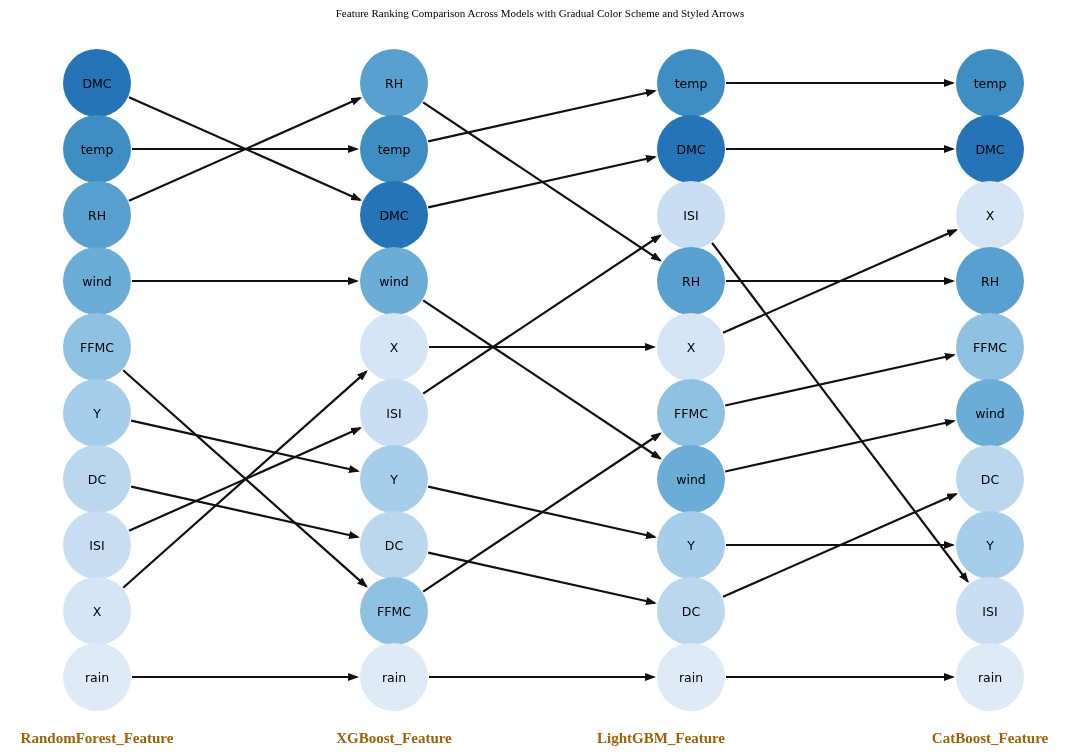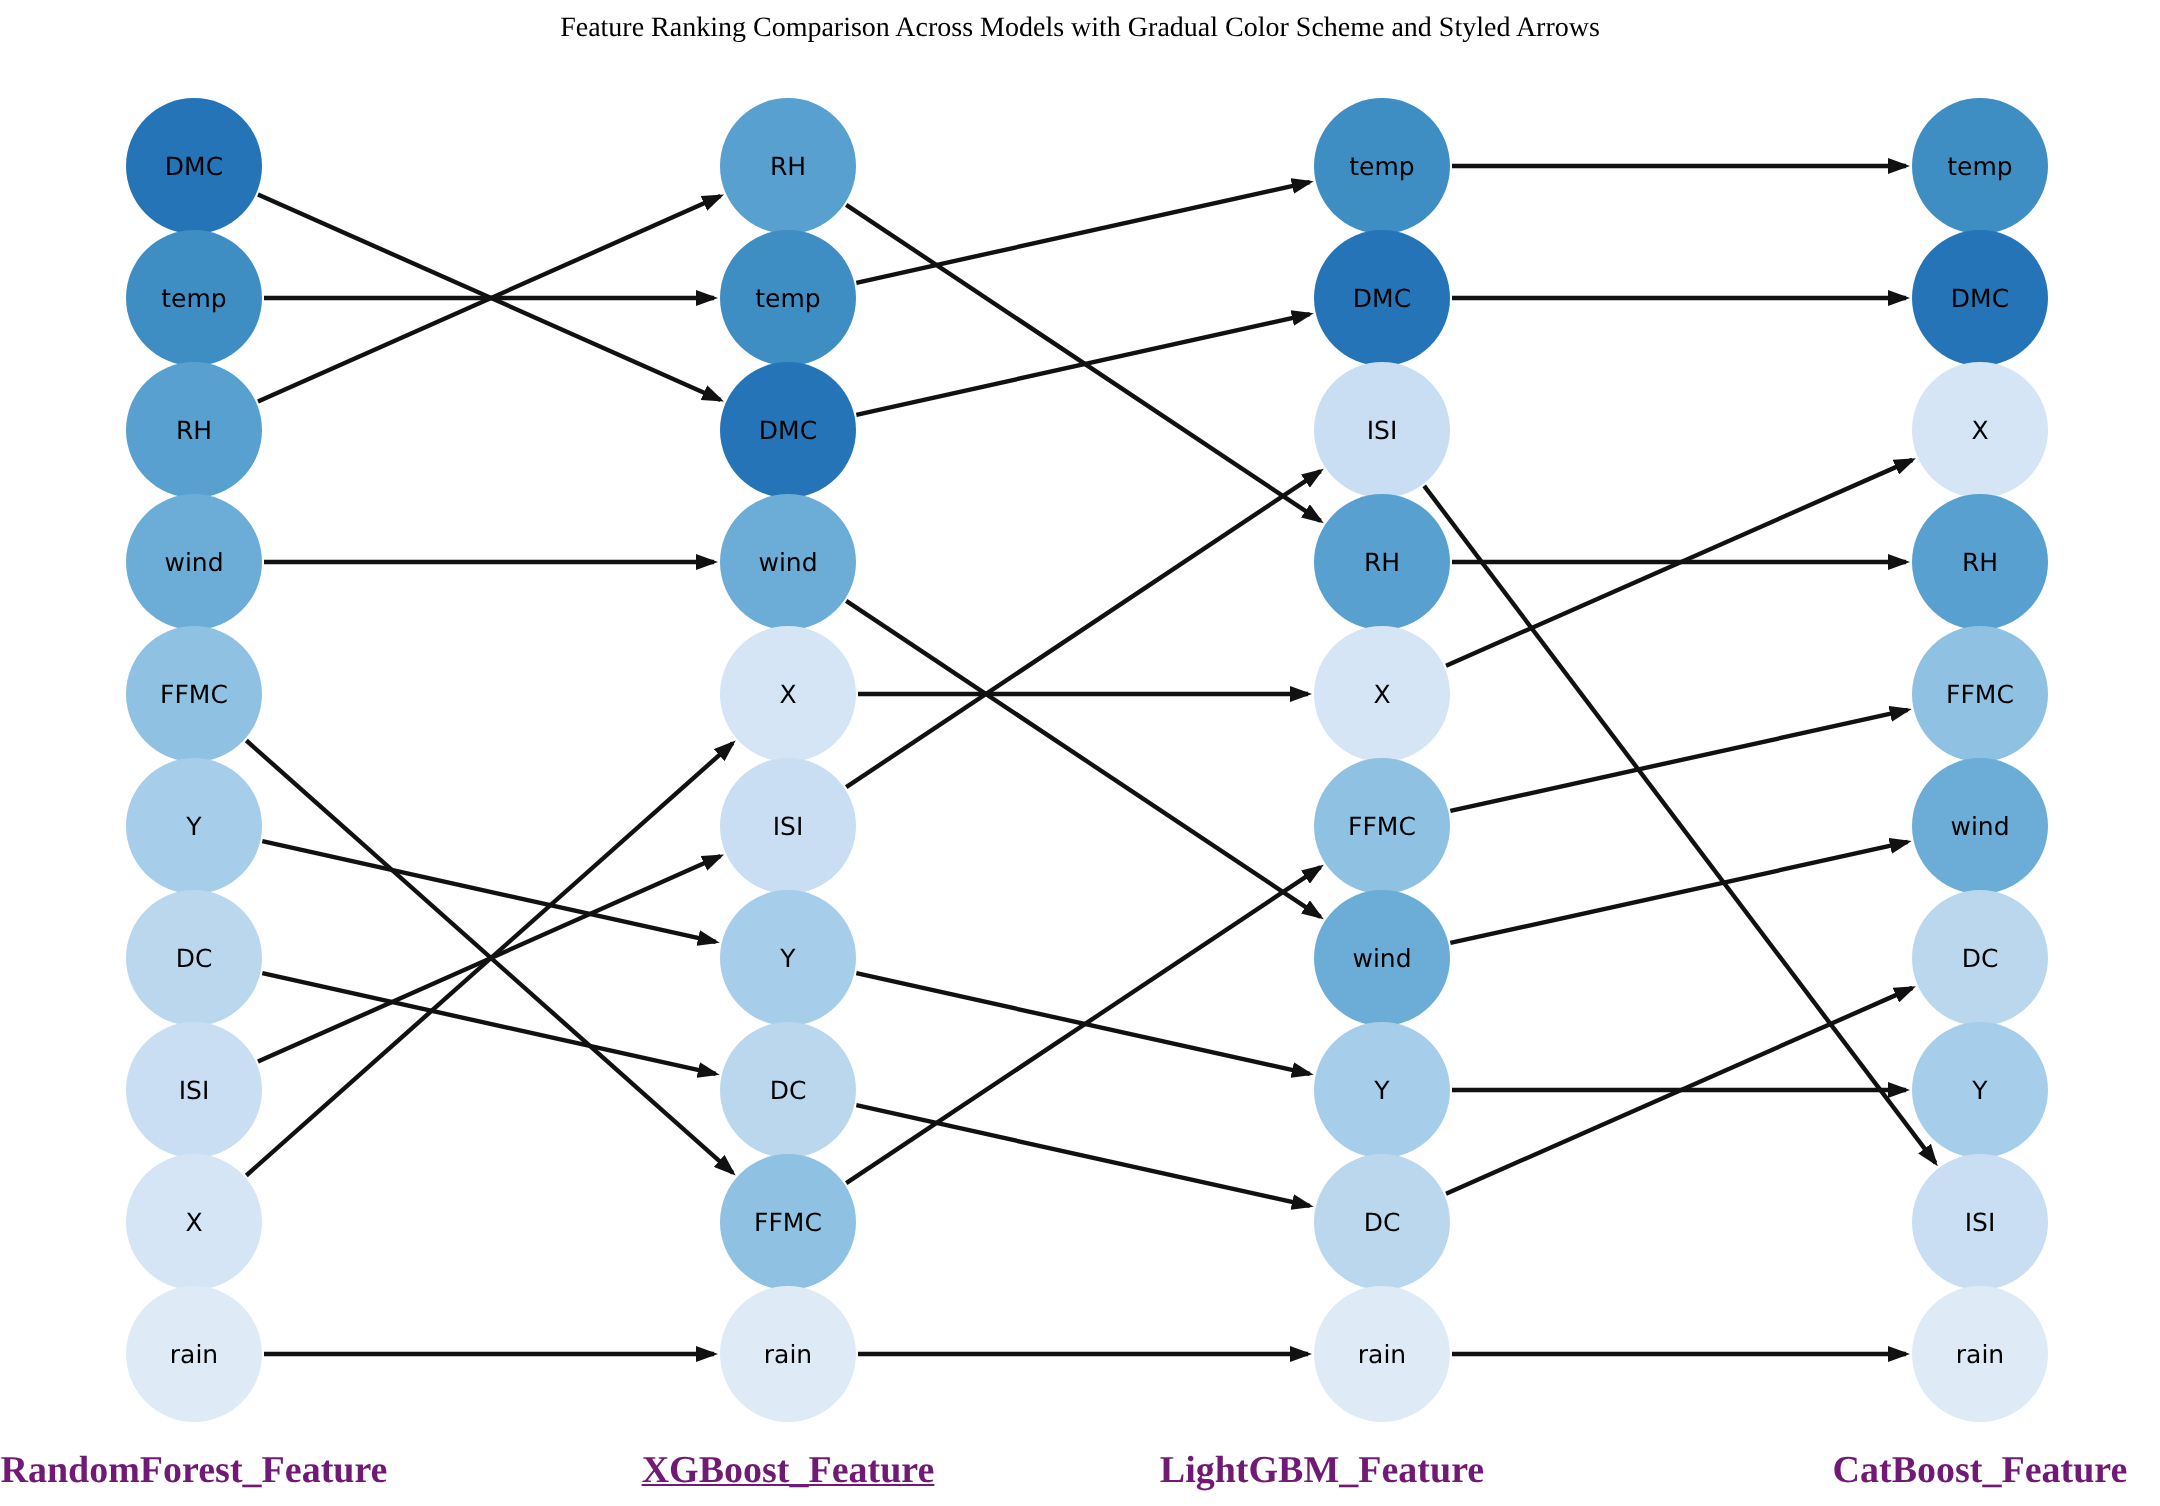--- a/index.html
+++ b/index.html
@@ -11,40 +11,40 @@
     overflow:hidden;
     font-family:"DejaVu Sans", sans-serif;
   }
   .chart-title{
     position:absolute;
     top:7px;
     left:0;
     width:100%;
     text-align:center;
     font-family:"Liberation Serif", serif;
-    font-size:14px;
+    font-size:11px;
     color:#000000;
   }
   .chart-svg{
     position:absolute;
     top:0;
     left:0;
   }
   .model-label{
     position:absolute;
     bottom:6px;
     transform:translateX(-50%);
     font-family:"Liberation Serif", serif;
     font-weight:bold;
-    font-size:19px;
-    color:#701a75;
+    font-size:15px;
+    color:#a16207;
     white-space:nowrap;
   }
   .model-label-0{left:97px;}
-  .model-label-1{left:394px;text-decoration:underline;}
+  .model-label-1{left:394px;}
   .model-label-2{left:661px;}
   .model-label-3{left:990px;margin-top:14px;}
 </style>
 </head>
 <body>
 
 <div class="figure">
   <div class="chart-title">Feature Ranking Comparison Across Models with Gradual Color Scheme and Styled Arrows</div>
 
   <svg class="chart-svg" width="1080" height="753" viewBox="0 0 1080 753" id="chart-svg">

